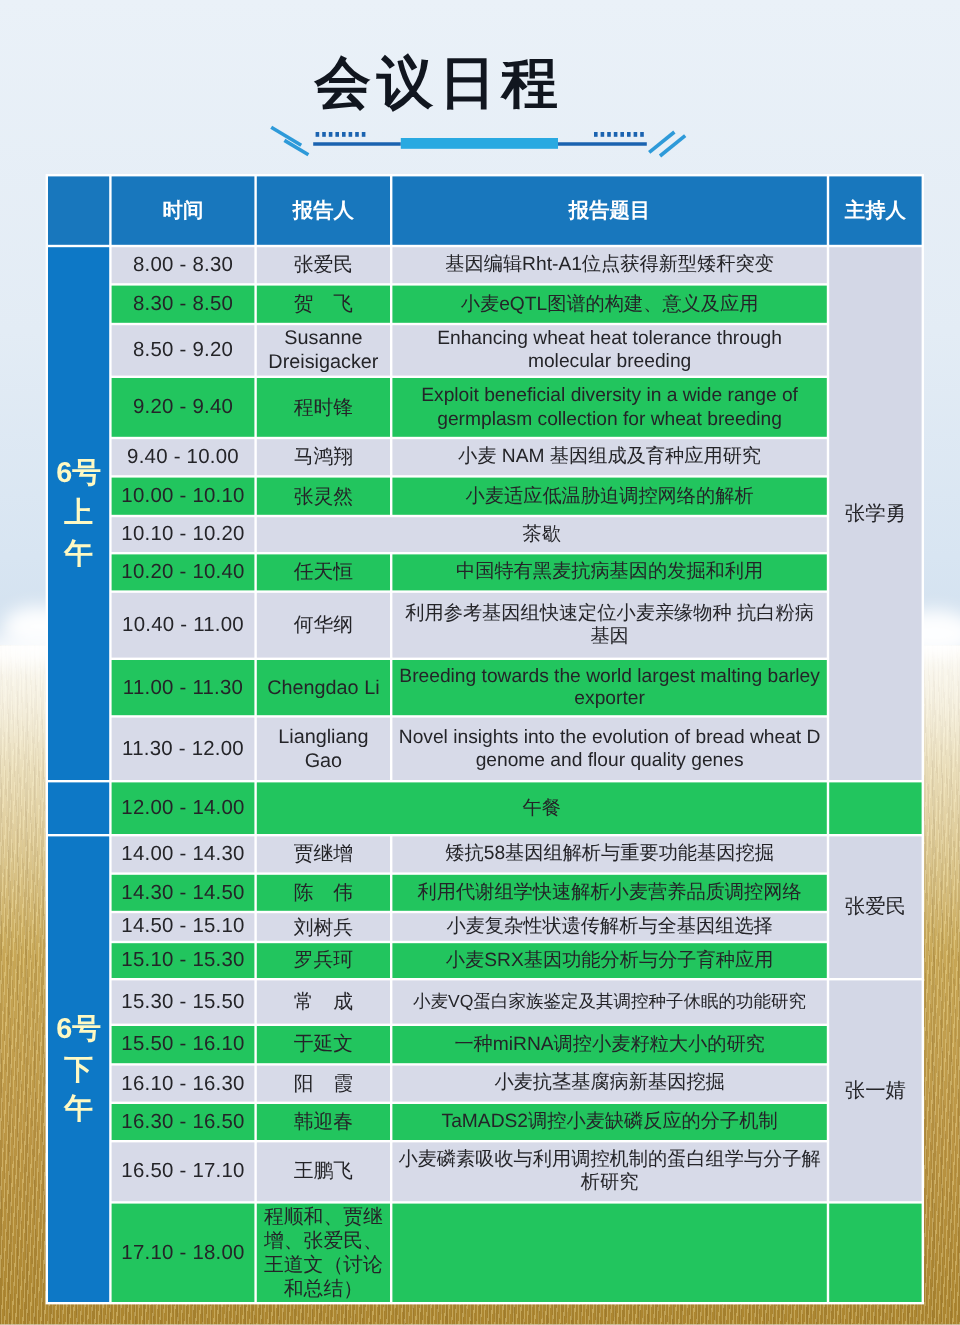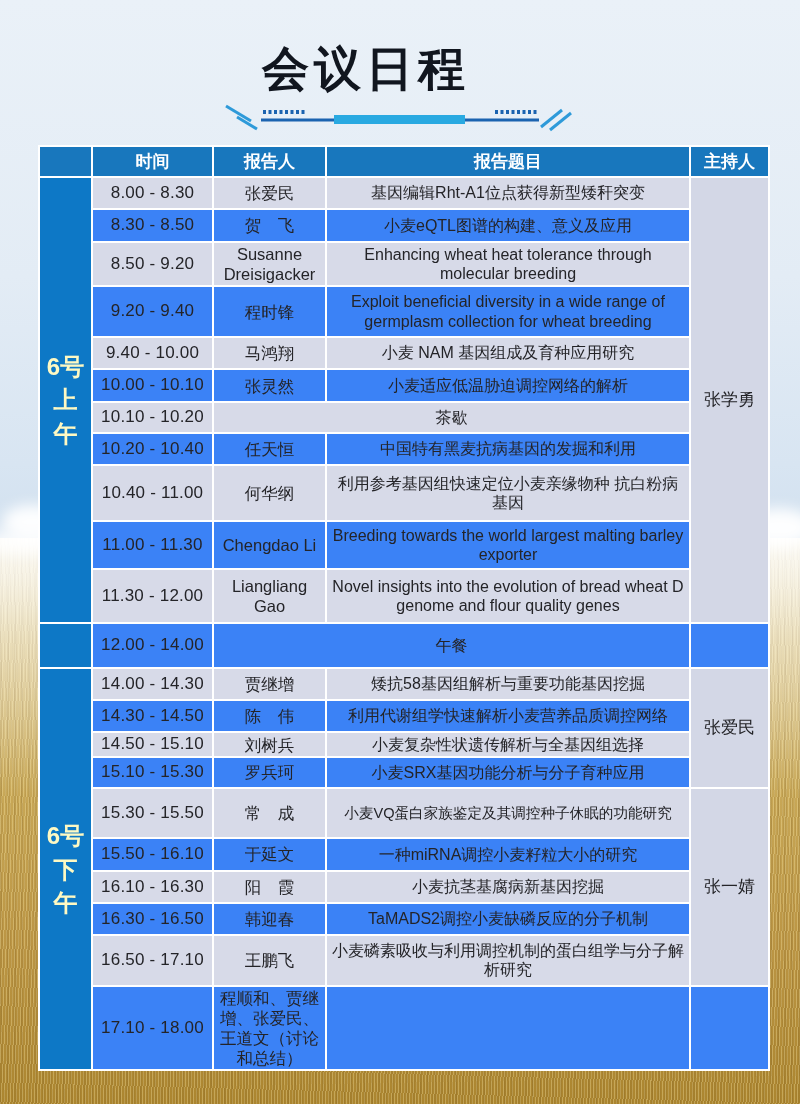--- a/index.html
+++ b/index.html
@@ -47,33 +47,33 @@
     table-layout:fixed;
   }
   col.c-session{width:51px;}
   col.c-time{width:119px;}
   col.c-speaker{width:111px;}
   col.c-topic{width:362px;}
   col.c-mod{width:77px;}
   .schedule th{
     background:#1877bd;color:#ffffff;
     font-size:17px;font-weight:bold;
-    height:29px;padding:0 2px;text-align:center;vertical-align:middle;
+    height:29px;padding:14px 2px;text-align:center;vertical-align:middle;
   }
   .schedule td{
     padding:1px 4px;text-align:center;vertical-align:middle;
     color:#242428;font-size:16px;line-height:1.22;
     overflow:hidden;
   }
   td.session{
     background:#0d78c6;color:#fef9c3;font-weight:bold;
     font-size:24px;line-height:1.4;
   }
   td.dark{background:#d7dae8;}
-  td.light{background:#3b82f6;}
+  td.light{background:#22c55e;}
   td.mod{background:#d3d7e6;font-size:17px;}
   td.time{font-size:17px;letter-spacing:0.2px;}
   td.small{font-size:14.6px;line-height:1.12;}
   td.speaker{font-size:16.5px;}
 </style>
 </head>
 <body>
 
 <div class="page">
 
@@ -232,21 +232,21 @@
     <tr style="height:19px">
       <td class="time dark">14.50 - 15.10</td>
       <td class="speaker dark">刘树兵</td>
       <td class="topic dark">小麦复杂性状遗传解析与全基因组选择</td>
     </tr>
     <tr style="height:29px">
       <td class="time light">15.10 - 15.30</td>
       <td class="speaker light">罗兵珂</td>
       <td class="topic light">小麦SRX基因功能分析与分子育种应用</td>
     </tr>
-    <tr style="height:48px">
+    <tr style="height:36px">
       <td class="time dark">15.30 - 15.50</td>
       <td class="speaker dark">常　成</td>
       <td class="topic dark small">小麦VQ蛋白家族鉴定及其调控种子休眠的功能研究</td>
       <td class="mod" rowspan="5">张一婧</td>
     </tr>
     <tr style="height:31px">
       <td class="time light">15.50 - 16.10</td>
       <td class="speaker light">于延文</td>
       <td class="topic light">一种miRNA调控小麦籽粒大小的研究</td>
     </tr>

